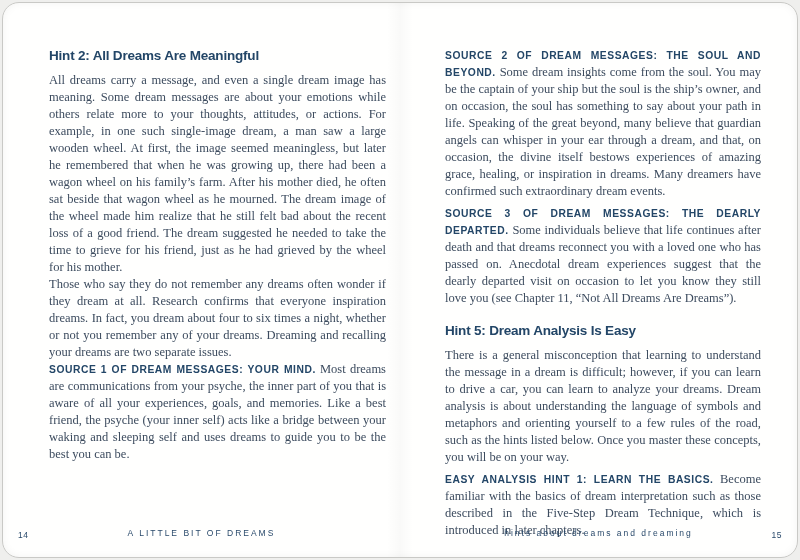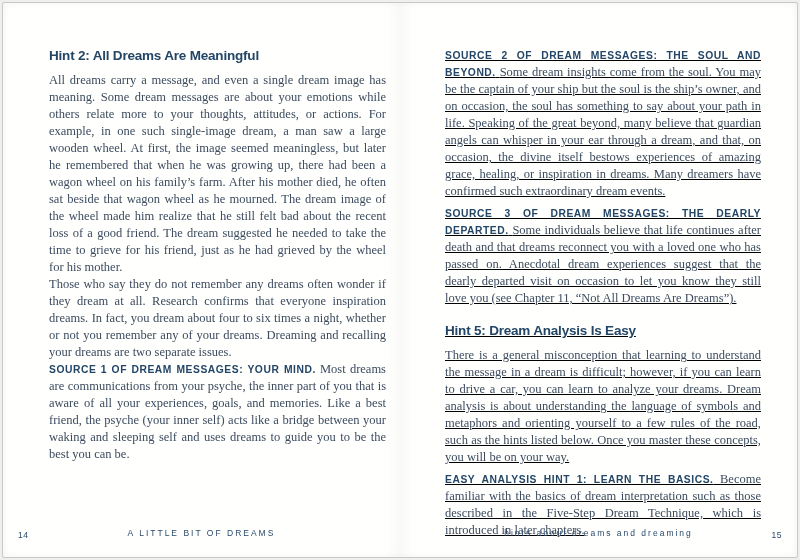--- a/index.html
+++ b/index.html
@@ -11,21 +11,21 @@
     overflow: hidden;
   }
   .spread {
     position: relative;
     box-sizing: border-box;
     width: 796px;
     height: 556px;
     margin: 2px;
     background: #fffffe;
     border: 1px solid #c9c9c6;
-    border-radius: 2px;
+    border-radius: 17px;
     box-shadow: inset 0 0 8px rgba(0,0,0,0.05);
     display: flex;
   }
   .spread::after { 
     content: "";
     position: absolute;
     left: 50%;
     top: 0;
     bottom: 0;
     width: 26px;
@@ -34,21 +34,21 @@
     pointer-events: none;
   }
   .page {
     position: relative;
     box-sizing: border-box;
     width: 50%;
     height: 100%;
     padding-top: 44px;
   }
   .page-left  .content { margin: 0 14px 0 46px; }
-  .page-right .content { margin: 0 36px 0 45px; text-decoration: underline; }
+  .page-right .content { margin: 0 36px 0 45px; }
 
   h2 {
     font-family: "Liberation Sans", sans-serif;
     font-weight: bold;
     font-size: 13.5px;
     letter-spacing: -0.2px;
     color: #234667;
     margin: 15px 0 8px 0;
     line-height: 17px;
     white-space: nowrap;

